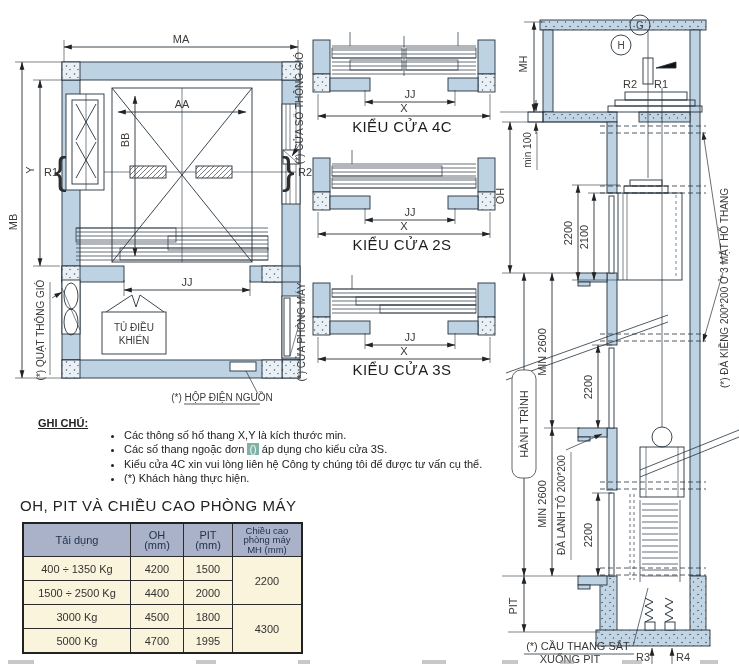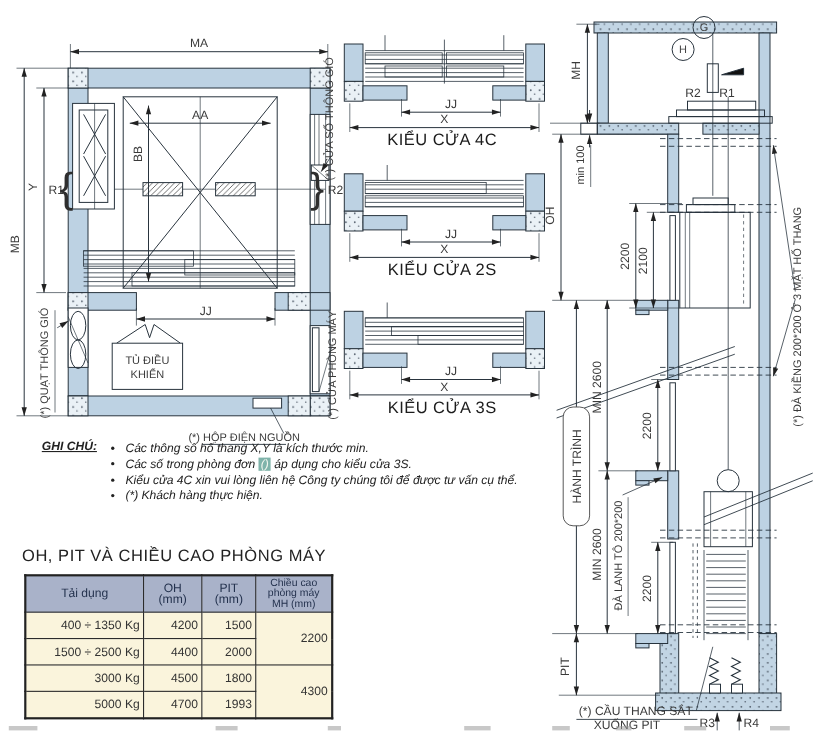--- a/index.html
+++ b/index.html
@@ -6,31 +6,31 @@
   #root{position:relative;width:739px;height:665px;background:#fff;overflow:hidden;
         font-family:"Liberation Sans", sans-serif;color:#222;}
   svg{position:absolute;left:0;top:0;}
   svg text{font-family:"Liberation Sans", sans-serif;fill:#2e2e2e;}
   .dim{font-size:11px;fill:#3a3a3a;}
   .sm{font-size:10px;fill:#3a3a3a;}
   .cap{font-size:15px;fill:#1c1c1c;letter-spacing:.4px;}
   .cir{font-size:10px;fill:#444;}
   .title{position:absolute;left:30px;top:8px;font-size:15.5px;font-weight:bold;
          letter-spacing:.2px;color:#111;}
-  .notes{position:absolute;left:38px;top:400px;font-size:11px;color:#222;font-style:italic;}
+  .notes{position:absolute;left:38px;top:417px;font-size:11px;color:#222;}
   .notes .gh{font-weight:bold;text-decoration:underline;}
-  .notes ul{position:absolute;left:58px;top:-2px;margin:4px;padding:0 0 0 14px;width:380px;}
+  .notes ul{position:absolute;left:58px;top:-2px;margin:14px;padding:0 0 0 14px;width:380px;}
   .notes li{margin:0 0 1px 0;line-height:13.4px;list-style-type:disc;}
   .hl{background:#7fb3aa;color:#f2f6ef;padding:0 2px;}
   .tbl-title{position:absolute;left:20px;top:497px;font-size:15px;letter-spacing:.5px;color:#222;}
   table.spec{position:absolute;left:22px;top:522px;border-collapse:collapse;
              font-size:11px;color:#24324e;}
   table.spec th,table.spec td{border:1px solid #2b2b2b;text-align:center;padding:0 3px;}
   table.spec th{background:#a9b2c9;font-weight:normal;height:32px;line-height:10.5px;}
-  table.spec td{background:#faf4dc;height:23px;color:#333;text-align:right;}
+  table.spec td{background:#faf4dc;height:23px;color:#333;}
   table.spec .c-load{width:100px;}
   table.spec .c-oh{width:46px;}
   table.spec .c-pit{width:42px;}
   table.spec .c-mh{width:62px;font-size:9.5px;line-height:9.5px;margin-top:16px;}
   table.spec{border:2px solid #222;}
   .smudge{position:absolute;top:660px;height:4px;background:#9a9a9a;opacity:.55;}
 </style>
 </head>
 <body>
 
@@ -451,21 +451,21 @@
     <text class="dim" x="643" y="661" text-anchor="middle">R3</text>
     <text class="dim" x="683" y="661" text-anchor="middle">R4</text>
   </g>
 </svg>
 
 
 <div class="notes">
   <span class="gh">GHI CHÚ:</span>
   <ul>
     <li><span>Các thông số hố thang X,Y là kích thước min.</span></li>
-    <li><span>Các số trong phòng đơn </span><span class="hl">()</span><span> áp dụng cho kiểu cửa 3S.</span></li>
+    <li><span>Các số thang ngoặc đơn </span><span class="hl">()</span><span> áp dụng cho kiểu cửa 3S.</span></li>
     <li><span>Kiểu cửa 4C xin vui lòng liên hệ Công ty chúng tôi để được tư vấn cụ thể.</span></li>
     <li><span>(*) Khách hàng thực hiện.</span></li>
   </ul>
 </div>
 
 <div class="tbl-title">OH, PIT VÀ CHIỀU CAO PHÒNG MÁY</div>
 <table class="spec">
   <tbody>
         <tr>
     <th class="c-load">Tải dụng</th>
@@ -486,21 +486,21 @@
   </tr>
   <tr>
     <td>3000 Kg</td>
     <td>4500</td>
     <td>1800</td>
     <td rowspan="2">4300</td>
   </tr>
   <tr>
     <td>5000 Kg</td>
     <td>4700</td>
-    <td>1993</td>
+    <td>1995</td>
   </tr>
 </tbody>
     </table>
 
 <div>
   <div class="smudge" style="left:8px;width:26px;"></div>
   <div class="smudge" style="left:196px;width:20px;"></div>
   <div class="smudge" style="left:298px;width:12px;"></div>
   <div class="smudge" style="left:422px;width:24px;"></div>
   <div class="smudge" style="left:502px;width:16px;"></div>

